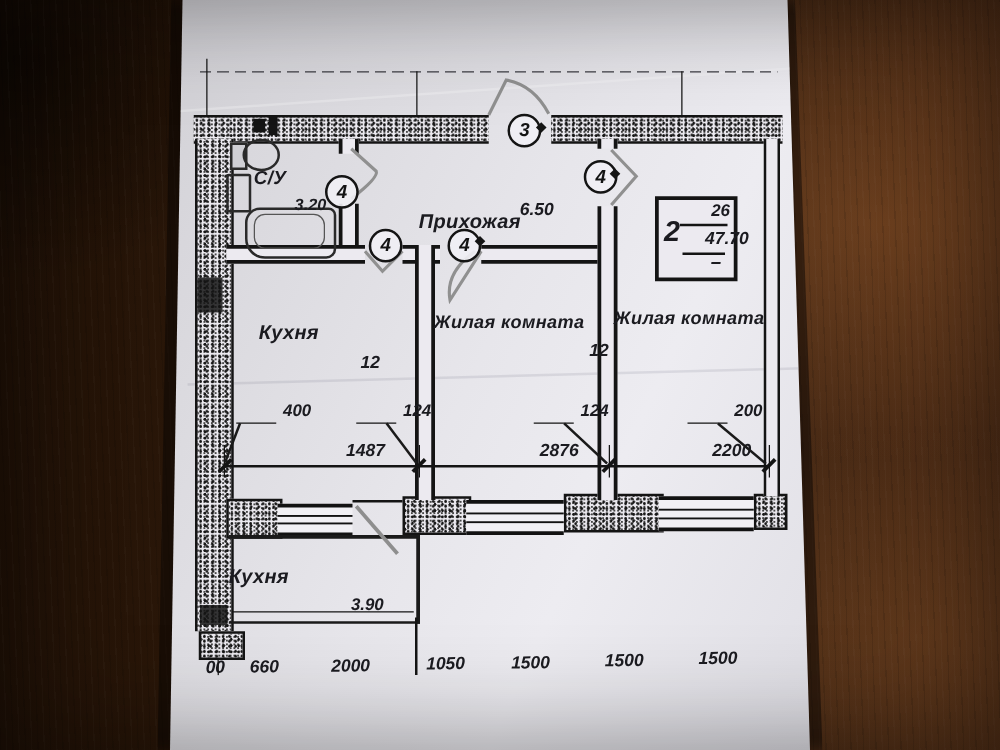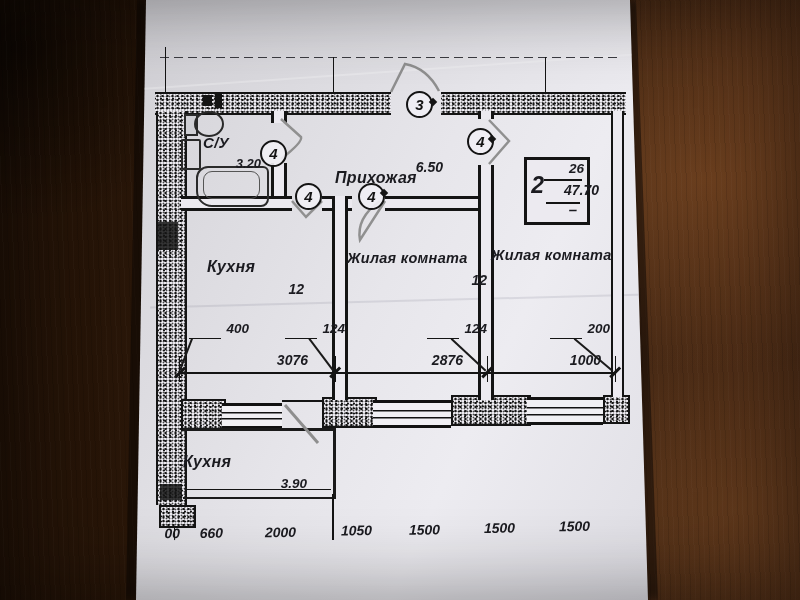--- a/index.html
+++ b/index.html
@@ -161,23 +161,23 @@
   <div class="abs ink" style="left:180px;top:372px;width:436px;height:1.5px;"></div>
   <div class="abs ink" style="left:179px;top:356px;width:1px;height:26px;"></div>
   <div class="abs ink" style="left:335px;top:356px;width:1px;height:26px;"></div>
   <div class="abs ink" style="left:487px;top:356px;width:1px;height:26px;"></div>
   <div class="abs ink" style="left:615px;top:356px;width:1px;height:26px;"></div>
   <div class="abs ink" style="left:173px;top:371px;width:14px;height:2.5px;transform:rotate(-45deg);"></div>
   <div class="abs ink" style="left:328px;top:371px;width:14px;height:2.5px;transform:rotate(-45deg);"></div>
   <div class="abs ink" style="left:480px;top:371px;width:14px;height:2.5px;transform:rotate(-45deg);"></div>
   <div class="abs ink" style="left:608px;top:371px;width:14px;height:2.5px;transform:rotate(-45deg);"></div>
 
-  <div class="abs num" style="left:208px;top:352px;width:100px;font-size:14px;">3076</div>
+  <div class="abs num" style="left:208px;top:352px;width:100px;font-size:14px;">1487</div>
   <div class="abs num" style="left:363px;top:352px;width:100px;font-size:14px;">2876</div>
-  <div class="abs num" style="left:501px;top:352px;width:100px;font-size:14px;">1000</div>
+  <div class="abs num" style="left:501px;top:352px;width:100px;font-size:14px;">2200</div>
 
   <div class="abs num" style="left:169px;top:321px;width:80px;font-size:13.5px;">400</div>
   <div class="abs ink" style="left:189px;top:338px;width:32px;height:1.4px;"></div>
   <div class="abs diag" style="left:193px;top:339px;width:33px;transform:rotate(111deg);"></div>
 
   <div class="abs num" style="left:265px;top:321px;width:80px;font-size:13.5px;">124</div>
   <div class="abs ink" style="left:285px;top:338px;width:32px;height:1.4px;"></div>
   <div class="abs diag" style="left:310px;top:338px;width:40px;transform:rotate(53deg);"></div>
 
   <div class="abs num" style="left:407px;top:321px;width:80px;font-size:13.5px;">124</div>

